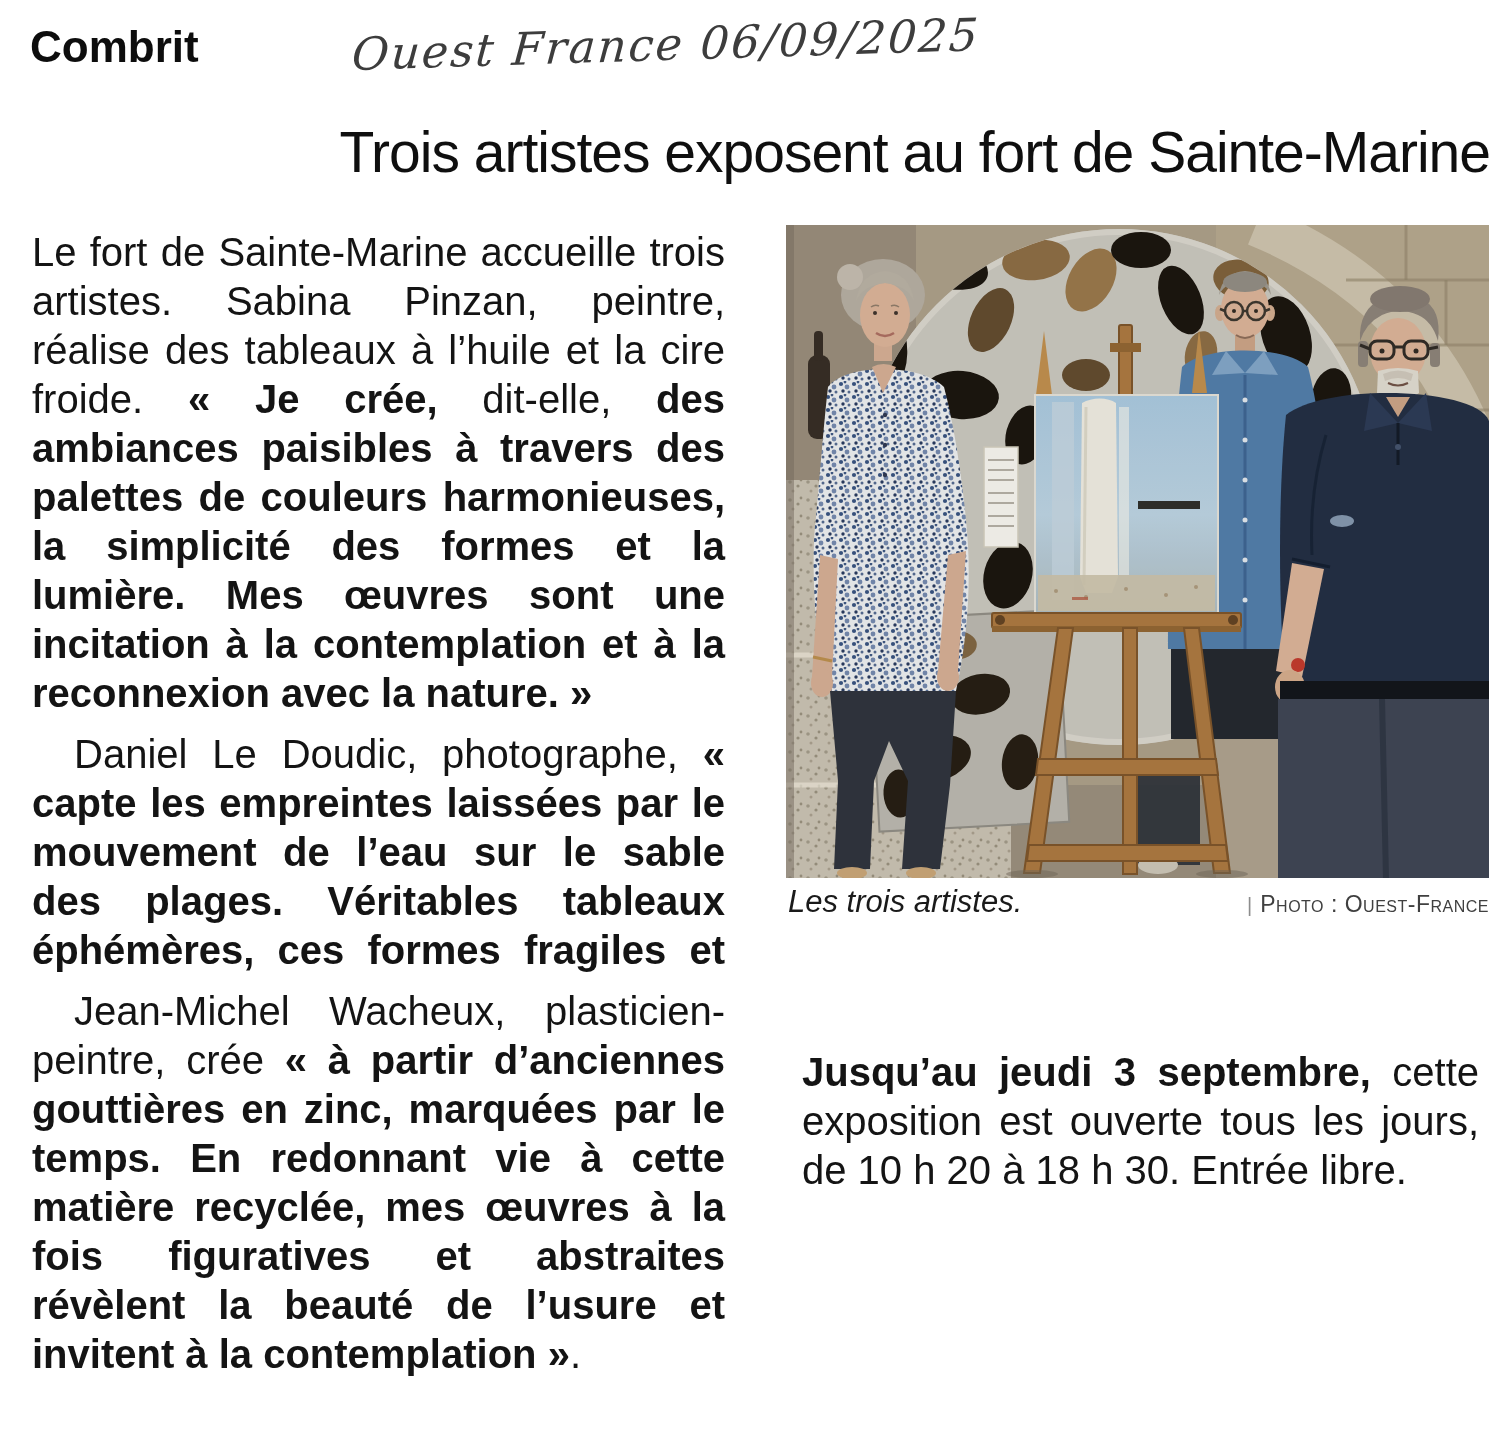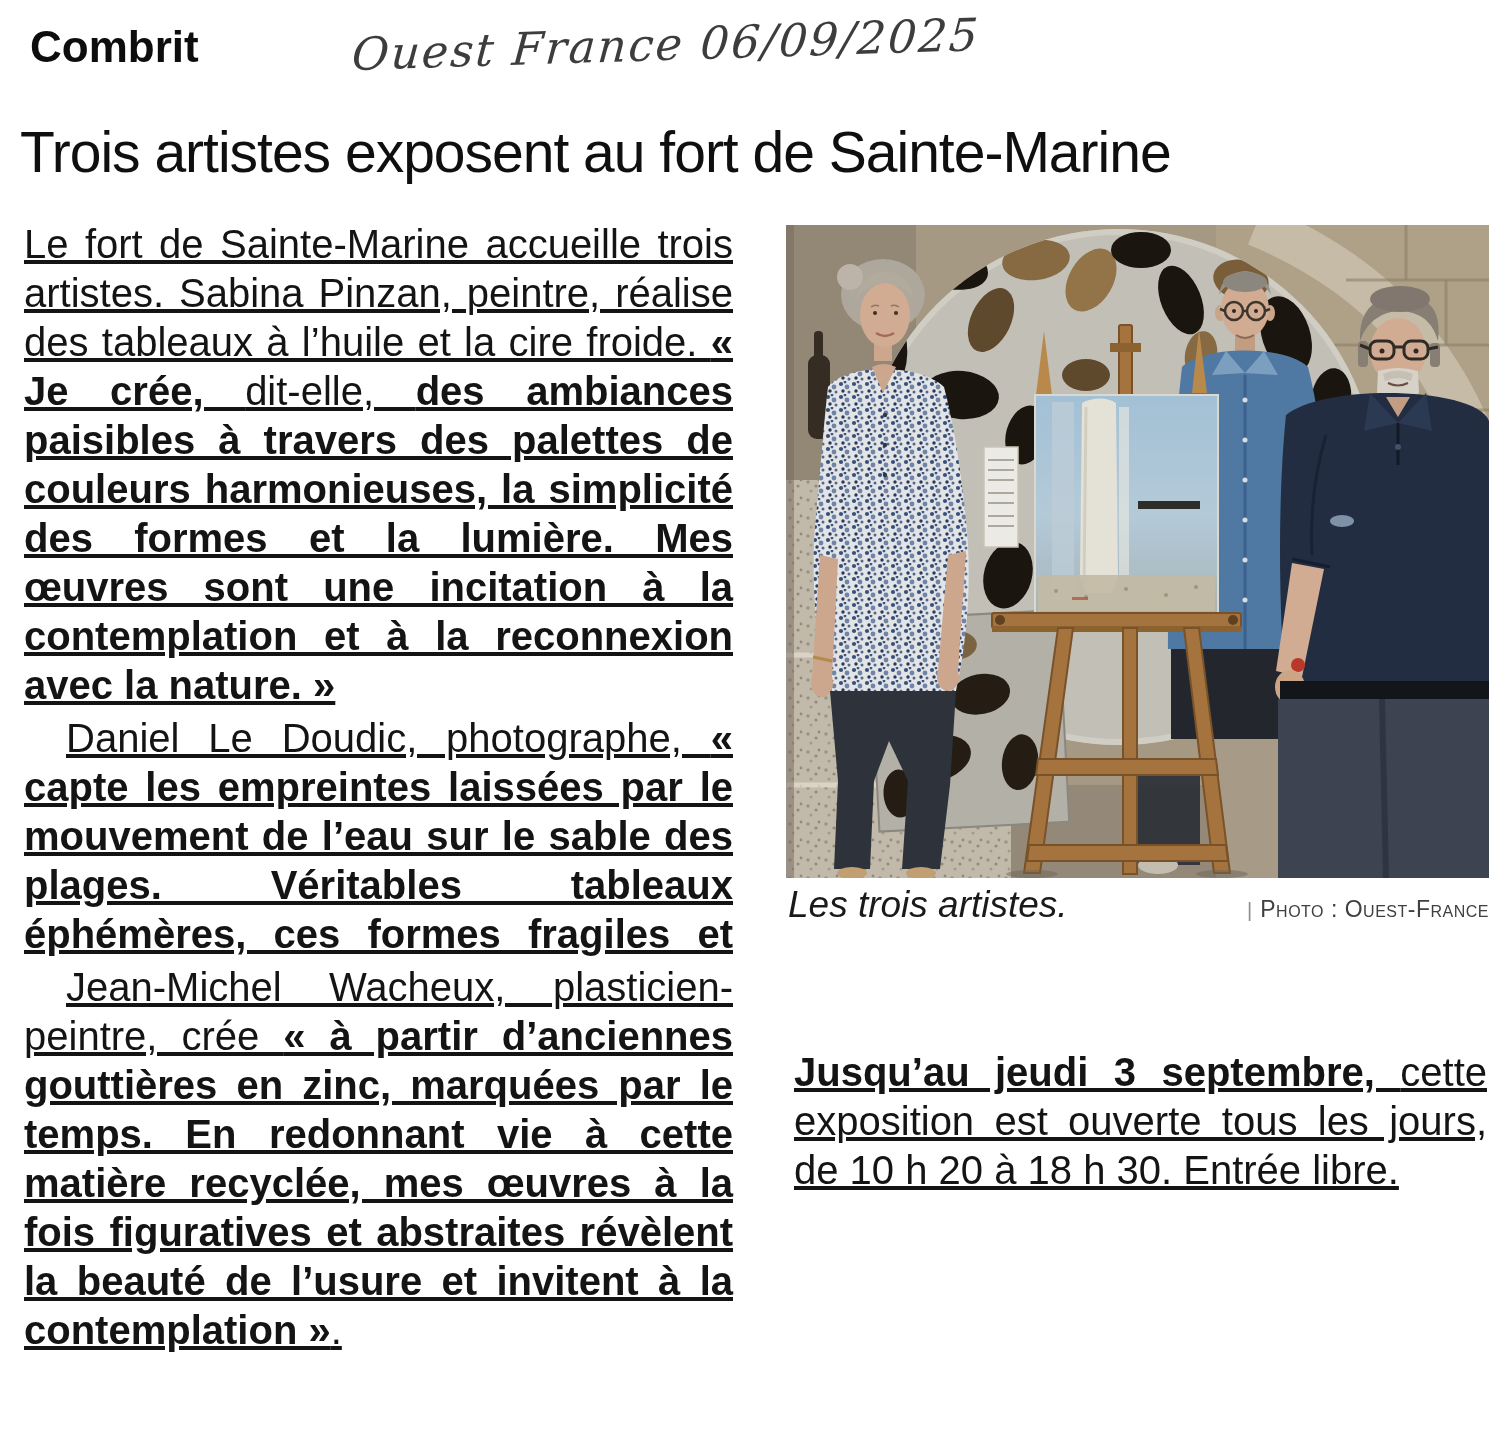--- a/index.html
+++ b/index.html
@@ -6,42 +6,42 @@
   .page{position:relative;width:1511px;height:1439px;background:#ffffff;overflow:hidden;
         font-family:"Liberation Sans",sans-serif;color:#151515;}
   .section-label{position:absolute;left:30px;top:22px;font-size:44px;font-weight:700;
         letter-spacing:0px;color:#0d0d0d;}
   .handwritten{position:absolute;left:352px;top:18px;font-size:45px;color:#3d3d3d;
         font-family:"DejaVu Serif",serif;font-style:italic;
         transform:rotate(-1.8deg) skewX(-6deg);letter-spacing:2px;white-space:nowrap;}
   .headline{position:absolute;left:20px;top:120px;width:1470px;font-size:57px;font-weight:400;
         letter-spacing:-1px;color:#0f0f0f;line-height:64px;}
   .col{position:absolute;font-size:40px;line-height:49px;text-align:justify;color:#141414;}
-  .col p{margin:4px;text-decoration:underline;}
+  .col p{margin:12px;}
   .col-left{left:20px;top:216px;width:717px;}
   .col-right{left:790px;top:982px;width:701px;}
   .indent{text-indent:42px;}
   .b{font-weight:700;}
   .force-justify{text-align-last:justify;}
   .p-gap{margin-top:66px !important;}
   .photo-wrap{position:absolute;left:786px;top:225px;width:703px;height:653px;overflow:hidden;}
   .caption-row{position:absolute;left:788px;top:884px;width:701px;display:flex;
         justify-content:space-between;align-items:baseline;}
-  .caption{font-size:37px;font-style:italic;color:#1a1a1a;letter-spacing:0px;}
+  .caption{font-size:31px;font-style:italic;color:#1a1a1a;letter-spacing:0px;}
   .credit{font-variant:small-caps;font-size:23px;color:#404040;letter-spacing:0.5px;}
   .credit-sep{color:#8d8d8d;font-size:20px;margin-right:8px;}
 </style>
 </head>
 <body>
 
 <div class="page">
 
   <div class="section-label">Combrit</div>
   <div class="handwritten">Ouest France 06/09/2025</div>
-  <h1 class="headline" style="margin:0;">Trois artistes exposent au fort de Sainte-Marine</h1>
+  <h1 class="headline" style="margin:0;text-align:right;">Trois artistes exposent au fort de Sainte-Marine</h1>
 
   <div class="col col-left">
     <p><span>Le fort de Sainte-Marine accueille trois artistes. Sabina Pinzan, peintre, réalise des tableaux à l’huile et la cire froide. </span><span class="b">« Je crée, </span><span>dit-elle, </span><span class="b">des ambiances paisibles à travers des palettes de couleurs harmonieuses, la simplicité des formes et la lumière. Mes œuvres sont une incitation à la contemplation et à la reconnexion avec la nature. »</span></p>
     <p class="indent force-justify"><span>Daniel Le Doudic, photographe, </span><span class="b">« capte les empreintes laissées par le mouvement de l’eau sur le sable des plages. Véritables tableaux éphémères, ces formes fragiles et</span></p>
     <p class="indent"><span>Jean-Michel Wacheux, plasticien-peintre, crée </span><span class="b">« à partir d’anciennes gouttières en zinc, marquées par le temps. En redonnant vie à cette matière recyclée, mes œuvres à la fois figuratives et abstraites révèlent la beauté de l’usure et invitent à la contemplation »</span><span>.</span></p>
   </div>
 
   <div class="photo-wrap">
     <svg width="703" height="653" viewBox="0 0 703 653" xmlns="http://www.w3.org/2000/svg">
       <defs>

